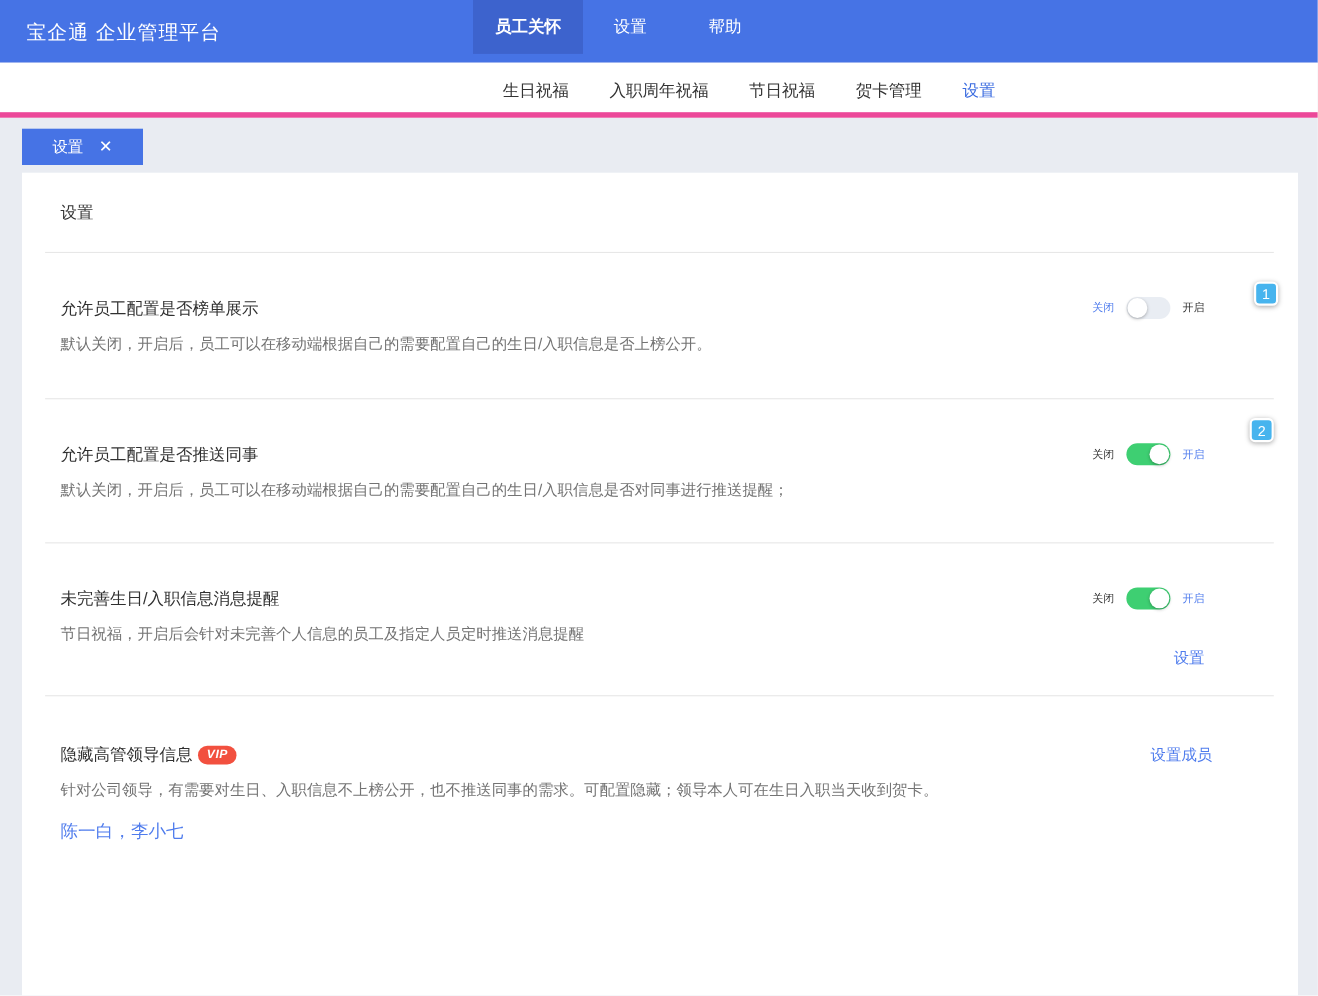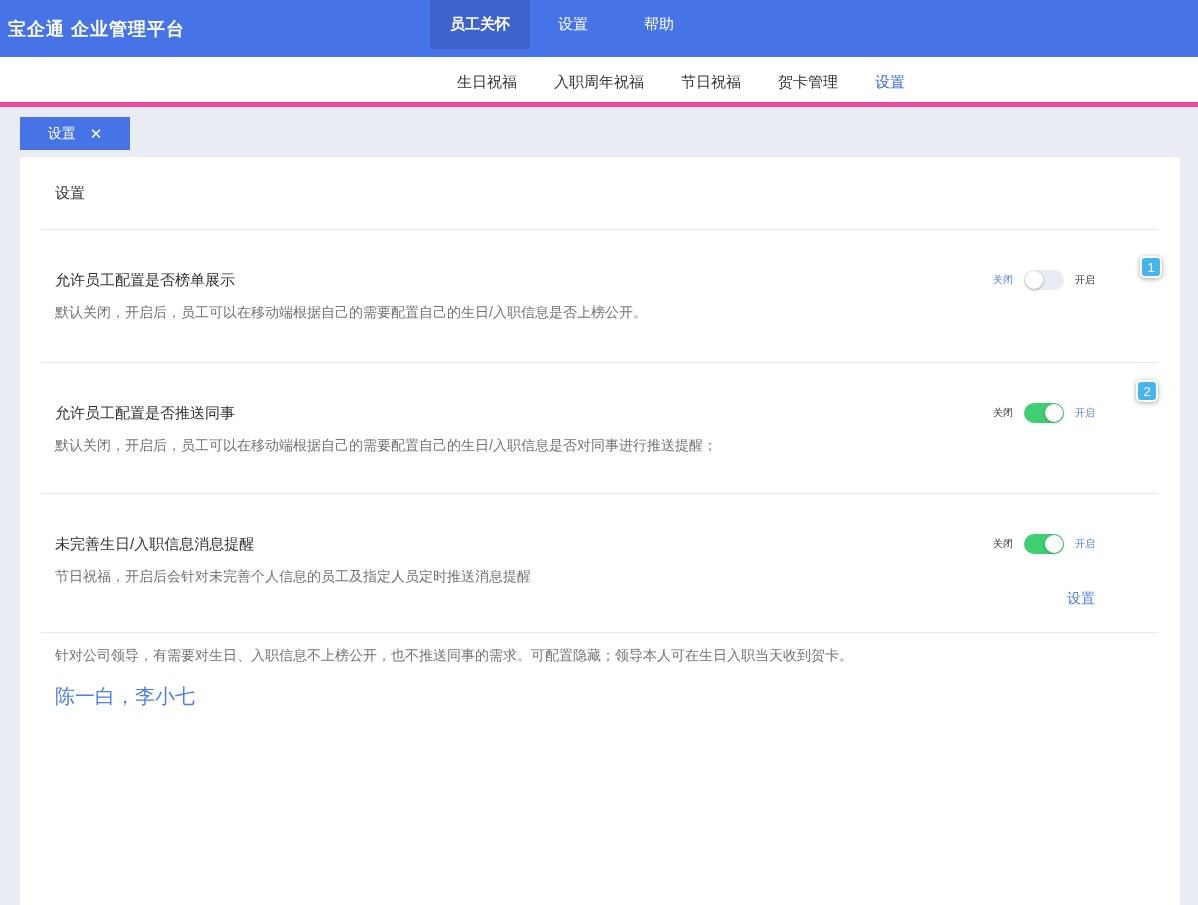--- a/index.html
+++ b/index.html
@@ -9,21 +9,21 @@
     background:#e9ecf2;
     font-family:"Liberation Sans","DejaVu Sans",sans-serif;
     overflow:hidden;
     color:#303030;
   }
   
   .header {
     position:absolute; top:0; left:0; width:1198px; height:57px;
     background:#4673e5; display:flex; align-items:center;
   }
-  .app-title { color:#fff; font-size:18px; font-weight:bold; margin-left:8px; letter-spacing:1px; }
+  .app-title { color:#fff; font-size:18px; font-weight:normal; margin-left:24px; letter-spacing:1px; }
   .header-tabs { position:absolute; left:430px; top:0; height:57px; display:flex; }
   .header-tab {
     height:49px; display:flex; align-items:center; padding:0 28px;
     color:#fff; font-size:15px; cursor:pointer; white-space:nowrap;
   }
   .header-tab.active { background:#3d63cd; font-weight:bold; padding:0 20px; }
   
   .subnav {
     position:absolute; top:57px; left:0; width:1198px; height:50px;
     background:#fff; border-bottom:5px solid #ec4899;
@@ -74,21 +74,21 @@
   .switch.on .knob { left:auto; right:1px; }
   
   .blue-link { color:#4f7ced; font-size:14px; cursor:pointer; }
   .link-row { display:flex; justify-content:flex-end; padding:4px 85px 0 35px; }
   
   .vip {
     display:inline-block; margin-left:5px; background:#f2503f; color:#fff;
     font-size:11px; font-style:italic; font-weight:bold;
     padding:2px 8px; border-radius:9px; letter-spacing:.5px; line-height:1.2;
   }
-  .members { padding:18px 60px 0 35px; font-size:20px; color:#4f7ced; cursor:pointer; }
+  .members { padding:18px 60px 0 35px; font-size:16px; color:#4f7ced; cursor:pointer; }
   
   .marker {
     position:absolute; width:22px; height:22px; background:#47b4ee;
     border:2px solid #fff; border-radius:5px; box-shadow:0 1px 5px rgba(0,0,0,.35);
     color:#fff; font-size:13px; display:flex; align-items:center; justify-content:center;
   }
   .marker-1 { left:1140px; top:256px; }
   .marker-2 { left:1136px; top:380px; }
 </style>
 </head>
@@ -167,19 +167,26 @@
     </div>
     <div class="row-desc">节日祝福，开启后会针对未完善个人信息的员工及指定人员定时推送消息提醒</div>
     <div class="link-row">
       <span class="blue-link">设置</span>
     </div>
     <div class="gap24"></div>
     <div class="divider"></div>
   </div>
 
   <div class="section">
+    <div class="row-main" style="padding-top:44px; padding-right:78px;">
+      <div class="row-title">
+        <span>隐藏高管领导信息</span>
+        <span class="vip">VIP</span>
+      </div>
+      <span class="blue-link">设置成员</span>
+    </div>
     <div class="row-desc">针对公司领导，有需要对生日、入职信息不上榜公开，也不推送同事的需求。可配置隐藏；领导本人可在生日入职当天收到贺卡。</div>
     <div class="members">陈一白，李小七</div>
   </div>
 </div>
 
 <div class="marker marker-1">1</div>
 <div class="marker marker-2">2</div>
 
 </body></html>

